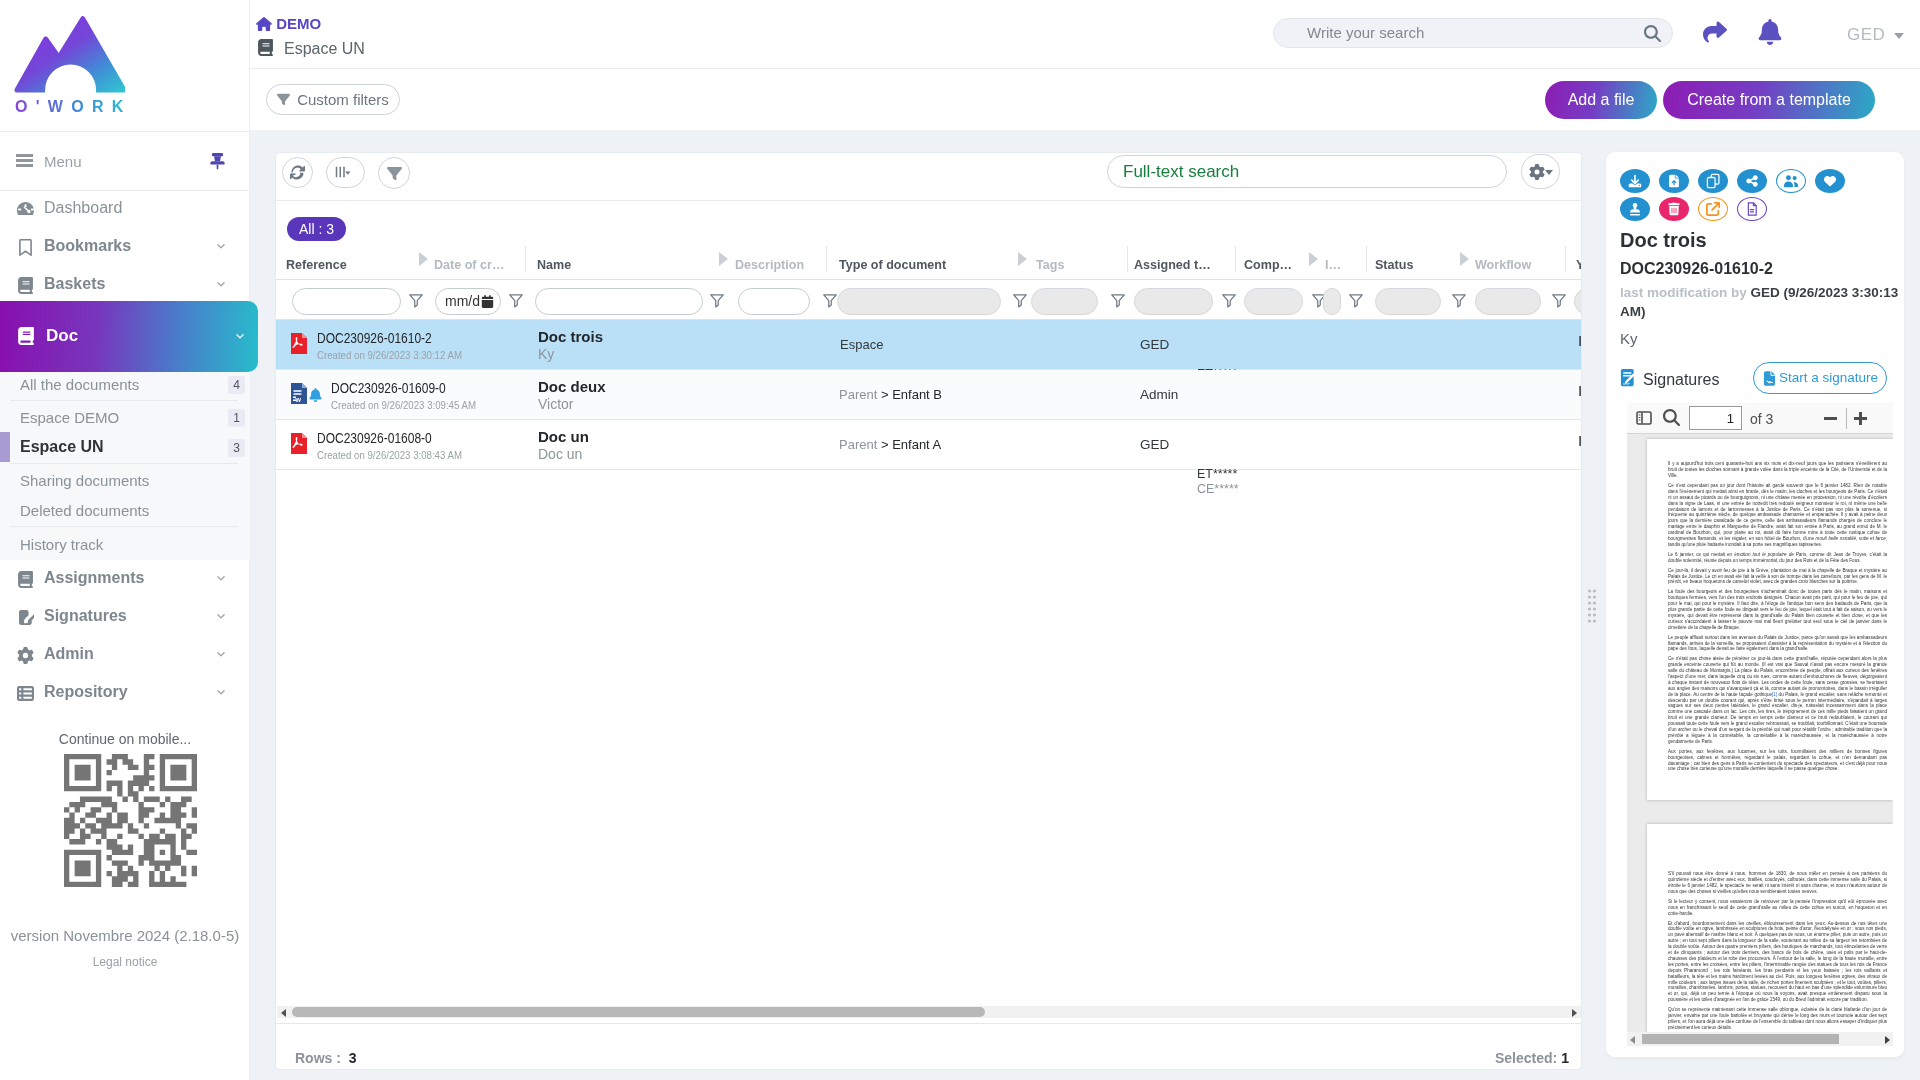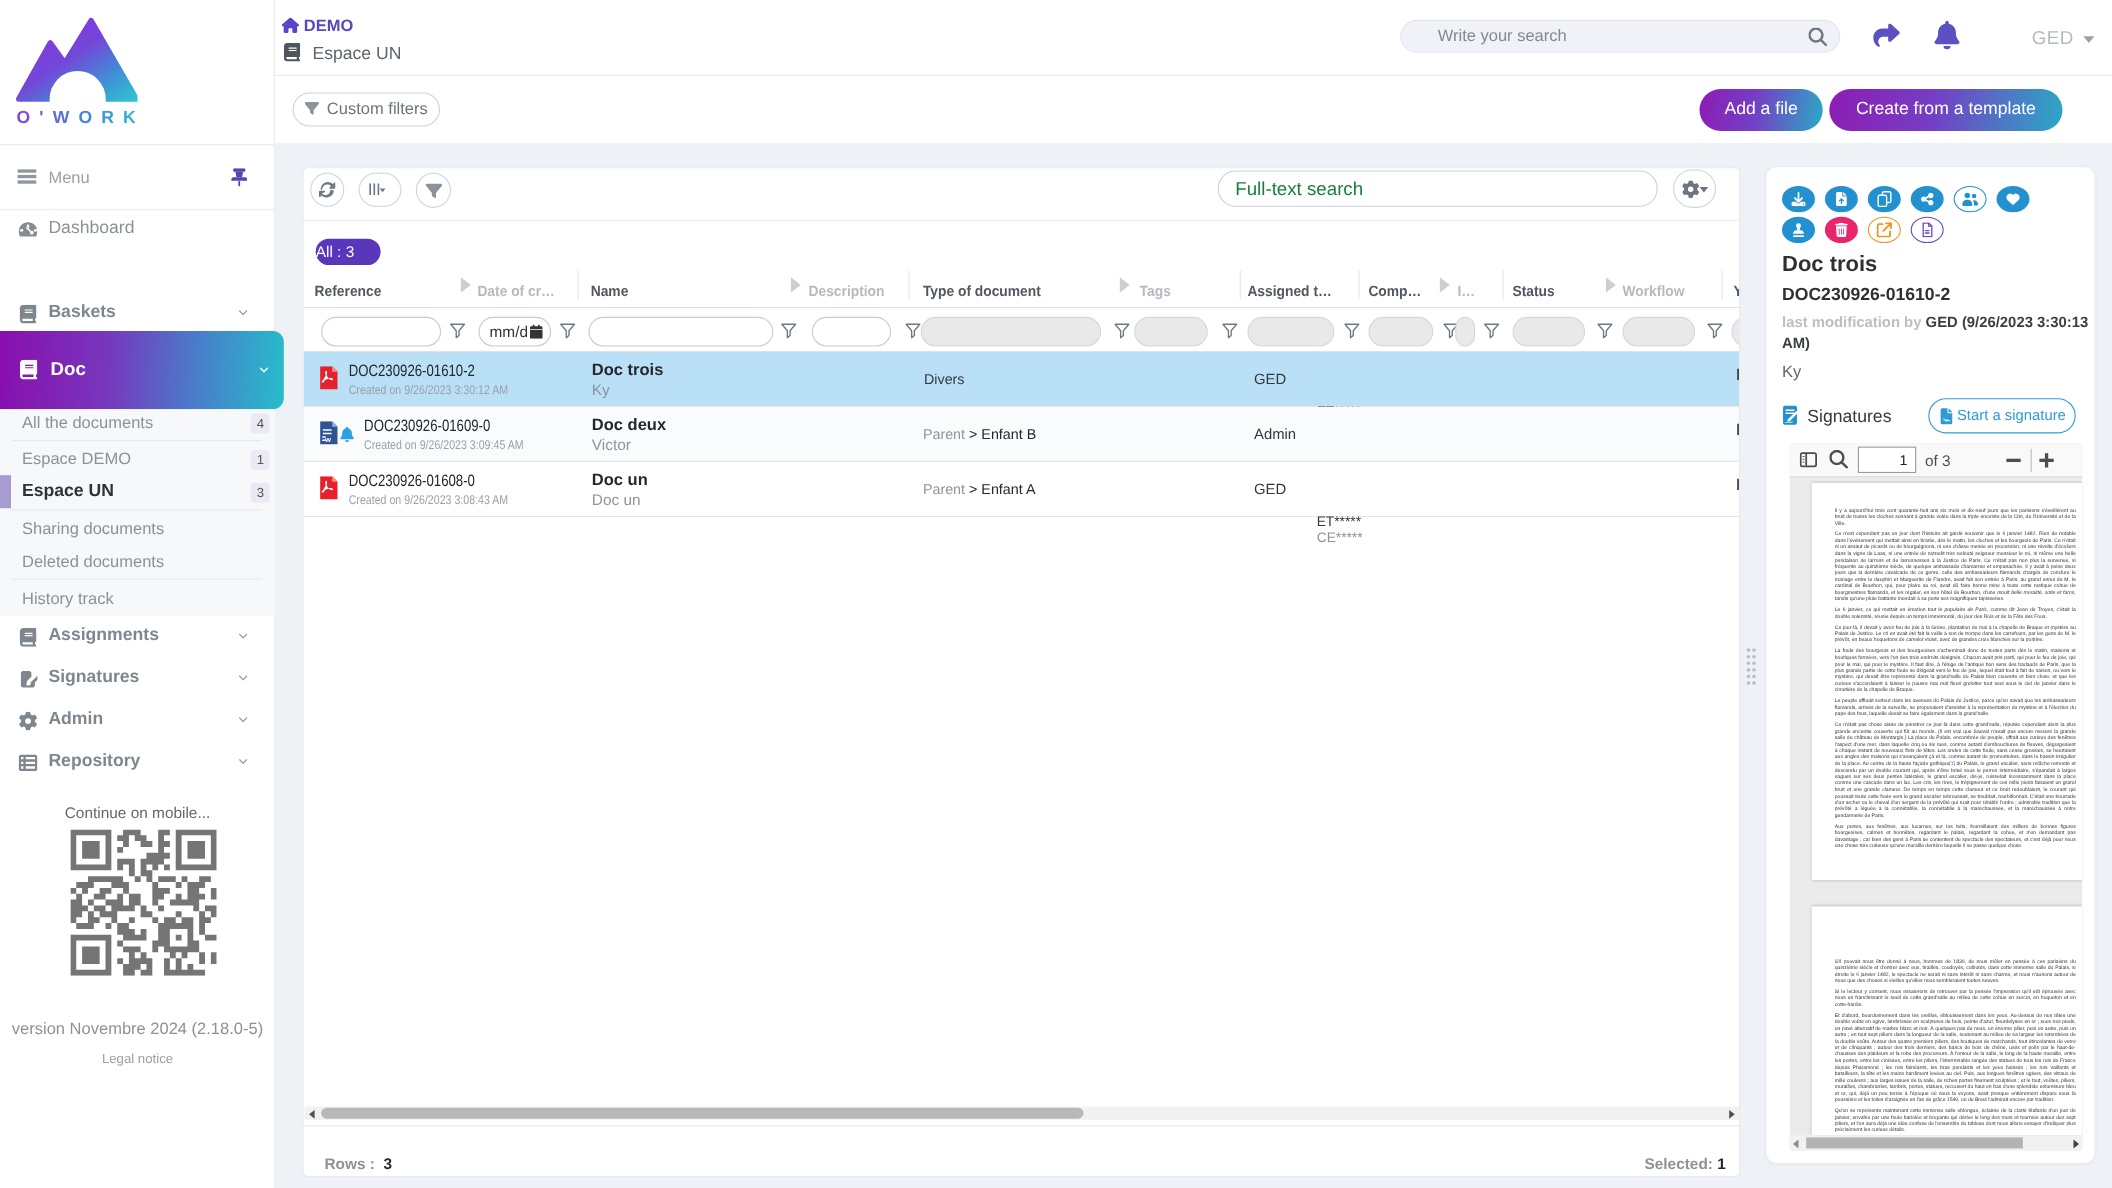--- a/index.html
+++ b/index.html
@@ -129,20 +129,29 @@
       </g>
     </svg>
   <div class="sideline" style="top:190px"></div>
 
   <div class="menuitem" style="top:190px">
     <svg class="ic" viewBox="0 0 512 512">
         <path fill="#848b93" d="M256 32C114.6 32 0 146.6 0 288c0 44.8 11.5 86.8 31.7 123.4c4.4 8 12.8 12.6 21.9 12.6l404.8 0c9.1 0 17.5-4.6 21.9-12.6C500.5 374.8 512 332.8 512 288C512 146.6 397.4 32 256 32zM288 128l0 32c0 17.7-14.3 32-32 32s-32-14.3-32-32l0-32c0-17.7 14.3-32 32-32s32 14.3 32 32zM128 256c0 17.7-14.3 32-32 32l-32 0c-17.7 0-32-14.3-32-32s14.3-32 32-32l32 0c17.7 0 32 14.3 32 32zm352-32c17.7 0 32 14.3 32 32s-14.3 32-32 32l-32 0c-17.7 0-32-14.3-32-32s14.3-32 32-32l32 0zM207 167c9.4-9.4 24.6-9.4 33.9 0L343 269c17.5-5.9 37.7-1.9 51.6 12.1c19.5 19.5 19.5 51.2 0 70.7s-51.2 19.5-70.7 0c-14-14-17.9-34.1-12.1-51.6L207 201c-9.4-9.4-9.4-24.6 0-33.9z"></path>
       </svg>
     <div class="lbl" style="font-weight:normal;color:#8a9299">Dashboard</div>
   </div>
+  <div class="menuitem" style="top:228px">
+    <svg class="ic" viewBox="0 0 384 512">
+        <path fill="#7e868e" d="M0 48C0 21.5 21.5 0 48 0l0 48 0 393.4 130.1-92.9c8.3-6 19.6-6 27.9 0L336 441.4 336 48 48 48 48 0 336 0c26.5 0 48 21.5 48 48l0 440c0 9-5 17.2-13 21.3s-17.6 3.4-24.9-1.8L192 397.5 37.9 507.5c-7.3 5.2-16.9 5.9-24.9 1.8S0 497 0 488L0 48z"></path>
+      </svg>
+    <div class="lbl">Bookmarks</div>
+    <svg class="chev" width="14" height="10" viewBox="0 0 448 512">
+        <path fill="#9aa1a8" d="M201.4 374.6c12.5 12.5 32.8 12.5 45.3 0l160-160c12.5-12.5 12.5-32.8 0-45.3s-32.8-12.5-45.3 0L224 306.7 86.6 169.4c-12.5-12.5-32.8-12.5-45.3 0s-12.5 32.8 0 45.3l160 160z"></path>
+      </svg>
+  </div>
   <div class="menuitem" style="top:266px">
     <svg class="ic" viewBox="0 0 448 512">
         <path fill="#7e868e" d="M96 0C43 0 0 43 0 96L0 416c0 53 43 96 96 96l288 0 32 0c17.7 0 32-14.3 32-32s-14.3-32-32-32l0-64c17.7 0 32-14.3 32-32l0-320c0-17.7-14.3-32-32-32L384 0 96 0zm0 384l256 0 0 64L96 448c-17.7 0-32-14.3-32-32s14.3-32 32-32zm32-240c0-8.8 7.2-16 16-16l192 0c8.8 0 16 7.2 16 16s-7.2 16-16 16l-192 0c-8.8 0-16-7.2-16-16zm16 48l192 0c8.8 0 16 7.2 16 16s-7.2 16-16 16l-192 0c-8.8 0-16-7.2-16-16s7.2-16 16-16z"></path>
       </svg>
     <div class="lbl">Baskets</div>
     <svg class="chev" width="14" height="10" viewBox="0 0 448 512">
         <path fill="#9aa1a8" d="M201.4 374.6c12.5 12.5 32.8 12.5 45.3 0l160-160c12.5-12.5 12.5-32.8 0-45.3s-32.8-12.5-45.3 0L224 306.7 86.6 169.4c-12.5-12.5-32.8-12.5-45.3 0s-12.5 32.8 0 45.3l160 160z"></path>
       </svg>
   </div>
 
@@ -236,21 +245,21 @@
       </svg>
   </div>
   <div id="ftsearch">Full-text search</div>
   <div class="cbtn" style="left:1245px;top:1px;width:39px;height:35px;border-radius:18px">
     <svg width="16" height="16" viewBox="0 0 512 512" style="position:absolute;left:7px;top:9px">
         <path fill="#6b7680" d="M495.9 166.6c3.2 8.7 .5 18.4-6.4 24.6l-43.3 39.4c1.1 8.3 1.7 16.8 1.7 25.4s-.6 17.1-1.7 25.4l43.3 39.4c6.9 6.2 9.6 15.9 6.4 24.6c-4.4 11.9-9.7 23.3-15.8 34.3l-4.7 8.1c-6.6 11-14 21.4-22.1 31.2c-5.9 7.2-15.7 9.6-24.5 6.8l-55.7-17.7c-13.4 10.3-28.2 18.9-44 25.4l-12.5 57.1c-2 9.1-9 16.3-18.2 17.8c-13.8 2.3-28 3.5-42.5 3.5s-28.7-1.2-42.5-3.5c-9.2-1.5-16.2-8.7-18.2-17.8l-12.5-57.1c-15.8-6.5-30.6-15.1-44-25.4L83.1 425.9c-8.8 2.8-18.6 .3-24.5-6.8c-8.1-9.8-15.5-20.2-22.1-31.2l-4.7-8.1c-6.1-11-11.4-22.4-15.8-34.3c-3.2-8.7-.5-18.4 6.4-24.6l43.3-39.4C64.6 273.1 64 264.6 64 256s.6-17.1 1.7-25.4L22.4 191.2c-6.9-6.2-9.6-15.9-6.4-24.6c4.4-11.9 9.7-23.3 15.8-34.3l4.7-8.1c6.6-11 14-21.4 22.1-31.2c5.9-7.2 15.7-9.6 24.5-6.8l55.7 17.7c13.4-10.3 28.2-18.9 44-25.4l12.5-57.1c2-9.1 9-16.3 18.2-17.8C227.3 1.2 241.5 0 256 0s28.7 1.2 42.5 3.5c9.2 1.5 16.2 8.7 18.2 17.8l12.5 57.1c15.8 6.5 30.6 15.1 44 25.4l55.7-17.7c8.8-2.8 18.6-.3 24.5 6.8c8.1 9.8 15.5 20.2 22.1 31.2l4.7 8.1c6.1 11 11.4 22.4 15.8 34.3zM256 336a80 80 0 1 0 0-160 80 80 0 1 0 0 160z"></path>
       </svg>
     <div style="position:absolute;right:6px;top:15px;width:0;height:0;border-left:4px solid transparent;border-right:4px solid transparent;border-top:5px solid #6b7680"></div>
   </div>
   <div style="position:absolute;left:0;top:47px;width:1305px;height:1px;background:#e9ecef"></div>
-  <div style="position:absolute;left:11px;top:64px;width:59px;height:24px;background:#5a36ba;border-radius:12px;color:#fff;font-size:14px;text-align:left;line-height:24px">All : 3</div>
+  <div style="position:absolute;left:11px;top:64px;width:59px;height:24px;background:#5a36ba;border-radius:12px;color:#fff;font-size:14px;text-align:center;line-height:24px">All : 3</div>
 
   <div class="hdrdark" style="position:absolute;left:10px;top:104px">Reference</div>
   <div class="sortarr" style="left:143px;top:99px"></div>
   <div class="hdrlite" style="position:absolute;left:158px;top:104px">Date of cr…</div>
   <div class="vline" style="left:249px;top:93px"></div>
   <div class="hdrdark" style="position:absolute;left:261px;top:104px">Name</div>
   <div class="sortarr" style="left:443px;top:99px"></div>
   <div class="hdrlite" style="position:absolute;left:459px;top:104px">Description</div>
   <div class="vline" style="left:550px;top:93px"></div>
   <div class="hdrdark" style="position:absolute;left:563px;top:104px">Type of document</div>
@@ -322,21 +331,21 @@
   <div class="trow" style="top:167px;height:50px;background:#b9e0f7">
     <svg style="position:absolute;left:15px;top:13px" width="16" height="21" viewBox="0 0 16 21">
         <path fill="#e8202a" d="M0 0h11l5 5v16H0z"></path>
         <path fill="#f58f8f" d="M11 0l5 5h-5z"></path>
         <path fill="#fff" d="M3.2 13.9c2-2.8 3-5.3 3-5.3s-.9-2.6-.4-4c.4-1.1 1.5-1 1.8-.2.4 1 .1 2.7-.3 4.2.5 1.3 1.4 2.6 2.3 3.4 1.6-.2 3.4-.2 4.2.4.9.7.2 2-.8 1.8-1-.1-2.3-.9-3.3-1.7-1.4.2-2.9.6-4 1.1-.9 1.6-2 3.2-2.9 3.3-1 .1-1.4-.9-.6-1.7.5-.6 1.6-1.1 2.5-1.4z" transform="translate(0,1) scale(0.82)"></path>
       </svg>
     <div class="rref">DOC230926-01610-2</div>
     <div class="rdate">Created on 9/26/2023 3:30:12 AM</div>
     <div class="rname">Doc trois</div>
     <div class="rsub">Ky</div>
-    <div class="rtype" style="left:564px">Divers</div>
+    <div class="rtype" style="left:564px">Espace</div>
     <div class="rass">GED</div>
     <div class="rcomp" style="top:11px;color:#33383d">ET*****</div>
     <div class="rcomp" style="top:26px;color:#8d949b">CE*****</div>
     <div style="position:absolute;left:1302px;top:12px;font-size:15px;color:#24272b">I</div>
   </div>
   <div class="trow" style="top:217px;height:50px;background:#fafbfc">
     <svg style="position:absolute;left:15px;top:13px" width="16" height="21" viewBox="0 0 16 21">
         <path fill="#2f5496" d="M0 0h11l5 5v16H0z"></path>
         <path fill="#8fb0e0" d="M11 0l5 5h-5z"></path>
         <g stroke="#fff" stroke-width="1.4">

